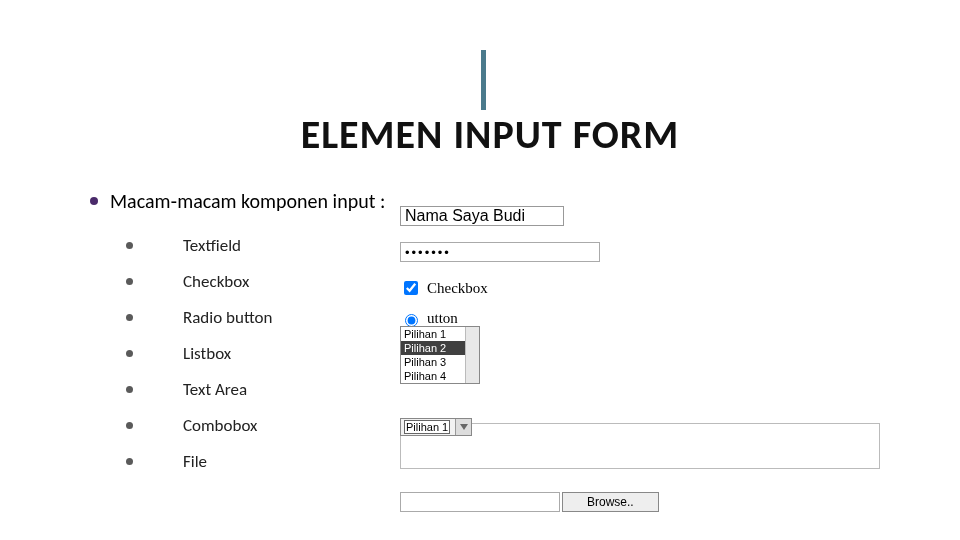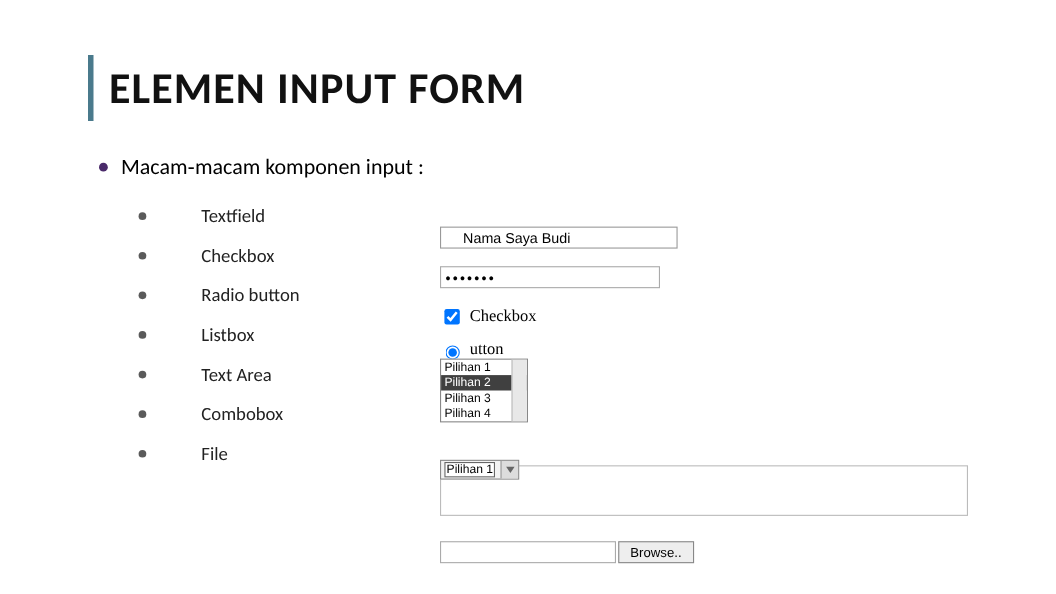--- a/index.html
+++ b/index.html
@@ -15,20 +15,21 @@
   .slide {
     width: 960px;
     height: 540px;
     position: relative;
     padding: 50px 60px 40px 80px;
   }
   .title-wrap {
     display: flex;
     align-items: center;
     margin-bottom: 30px;
+    flex-direction: column;
   }
   .accent-bar {
     width: 5px;
     height: 60px;
     background: #4a7a8c;
     margin-right: 14px;
   }
   .title {
     font-size: 40px;
     font-weight: 700;
@@ -74,25 +75,25 @@
     left: 400px;
     top: 198px;
     width: 500px;
     font-family: Arial, sans-serif;
     font-size: 13px;
     color: #000;
   }
   .ex-row { height: 36px; display: flex; align-items: center; }
   .textfield-ex {
     border: 1px solid #999;
-    padding: 2px 20px;
-    width: 216px;
-    background: #fff;
-    height: 20px;
-    font-size: 13px;
+    padding: 2px 4px;
+    width: 164px;
+    background: #fff;
+    height: 20px;
+    font-size: 16px;
   }
   .password-ex {
     border: 1px solid #aaa;
     padding: 2px 4px;
     width: 200px;
     background: #fff;
     height: 20px;
     font-size: 13px;
     letter-spacing: 2px;
   }
@@ -160,21 +161,21 @@
   .file-field {
     border: 1px solid #aaa;
     background: #fff;
     width: 160px;
     height: 20px;
   }
   .browse-btn {
     border: 1px solid #888;
     background: #eee;
     height: 20px;
-    padding: 0 10px;
+    padding: 0 24px;
     font-size: 12px;
     margin-left: 2px;
     display: flex; align-items: center;
   }
   .combo-sel {
     border: 1px solid #666;
     background: #fff;
     padding: 0 1px;
   }
 </style>

